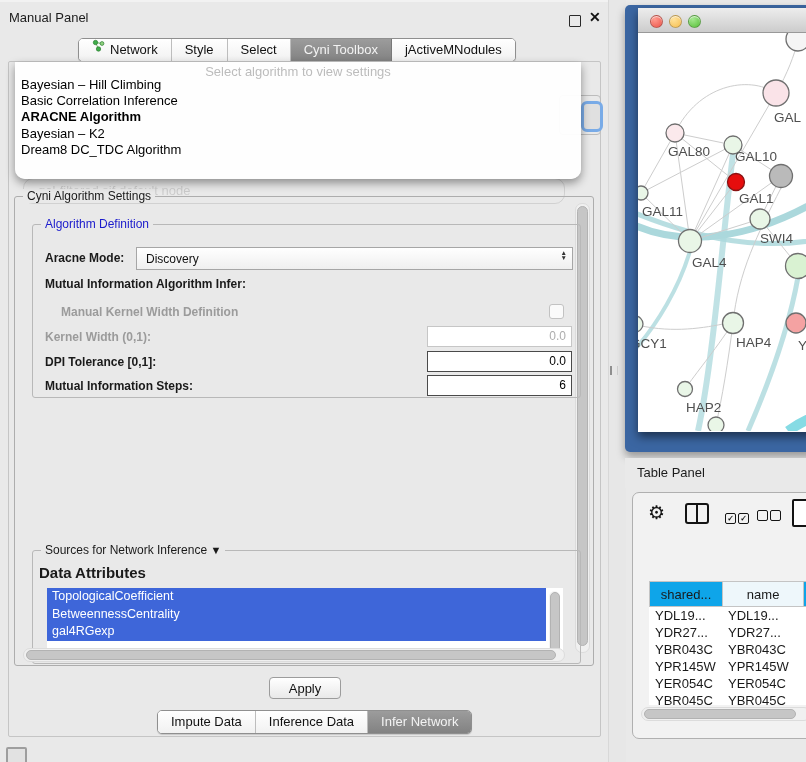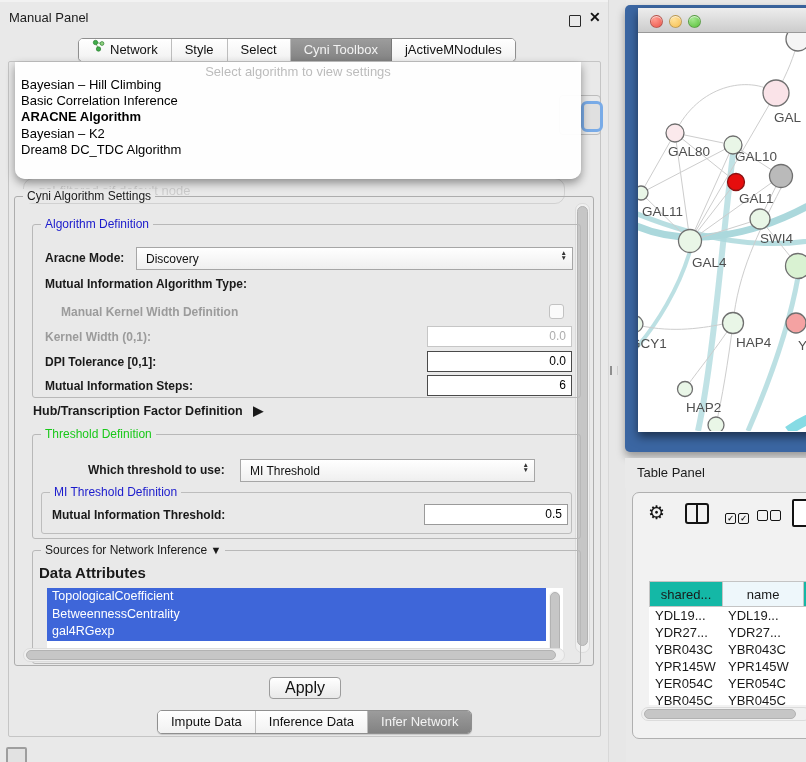--- a/index.html
+++ b/index.html
@@ -56,21 +56,21 @@
 
   
   .sb-track-v{position:absolute;width:13px;background:#f0f0f0;border:1px solid #dcdcdc;border-radius:7px}
   .sb-track-h{position:absolute;height:12px;background:#f0f0f0;border:1px solid #dcdcdc;border-radius:7px}
   .sb-thumb{position:absolute;background:#c6c6c6;border:1px solid #b2b2b2;border-radius:6px}
 
   
   #attr-list{position:absolute;left:14px;top:37px;width:516px;height:71px;background:#fff;overflow:hidden}
   .attr-item{height:17.6px;line-height:17.6px;background:#3e66d9;color:#fff;font-size:12.5px;padding-left:5px;width:494px}
 
-  #apply-btn{position:absolute;left:260px;top:615px;width:72px;height:22px;background:linear-gradient(#ffffff,#e9e9e9);border:1px solid #9c9c9c;border-radius:4px;font-size:16px;font-family:"Liberation Sans",sans-serif;color:#111}
+  #apply-btn{position:absolute;left:260px;top:615px;width:72px;height:22px;background:linear-gradient(#ffffff,#e9e9e9);border:1px solid #9c9c9c;border-radius:4px;font-size:13px;font-family:"Liberation Sans",sans-serif;color:#111}
 
   #mini-dock-icon{position:absolute;left:6px;top:745px;width:17px;height:16px;border:2px solid #9e9e9e;border-radius:2px;background:#e2e2e2}
 
   
   #divider{position:absolute;left:608px;top:0;width:17px;height:762px;background:#e7e7e7;border-left:1px solid #d8d8d8}
   #divider-grip{position:absolute;left:1px;top:366px;width:5px;height:9px;border-left:2px solid #8f8f8f;border-right:1px solid #cfcfcf}
 
   
   #network-window{position:absolute;left:625px;top:5px;width:190px;height:447px;background:#3b66a2;border-radius:5px;box-shadow:0 5px 9px rgba(0,0,0,0.35)}
   #mac-window{position:absolute;left:13px;top:3px;width:177px;height:424px;background:#fff;box-shadow:0 5px 9px rgba(0,0,0,0.5)}
@@ -87,21 +87,21 @@
   #icon-gear{left:15px;top:8px;font-size:19px}
   #icon-columns{left:52px;top:10px;width:20px;height:17px;border:2px solid #141414;border-radius:3px}
   #icon-columns::after{content:"";position:absolute;left:9px;top:0;width:2px;height:17px;background:#141414}
   .mini-box{display:inline-block;width:9px;height:9px;border:1.5px solid #141414;border-radius:2px;font-size:8px;line-height:9px;text-align:center;font-weight:bold;margin-right:2px}
   #icon-checked{left:92px;top:14px}
   #icon-unchecked{left:124px;top:14px}
   #icon-doc{left:159px;top:6px;width:18px;height:24px;border:2px solid #141414;border-radius:2px;background:#fff}
 
   #node-table{position:absolute;left:8px;top:44px;width:220px;font-size:13px;border-collapse:collapse;background:#fff}
   #node-table th{height:22px;font-weight:normal;font-size:13px;border:1px solid #c4c4c4;text-align:center}
-  #node-table th.blue{background:#14b8a6}
+  #node-table th.blue{background:#0ea5e9}
   #node-table th.lite{background:#eef7fb}
   #node-table td{height:17px;padding:0 0 0 5px;white-space:nowrap;border-left:1px solid #fff}
   #tbl-rows-clip{position:absolute;left:8px;top:44px;width:170px;height:168px;overflow:hidden}
   #tbl-hscroll{position:absolute;left:8px;top:214px;width:168px}
 </style>
 </head>
 <body>
 
 <div id="control-panel">
 
@@ -163,55 +163,36 @@
 
       <div class="group" style="left:17px;top:27px;width:547px;height:172px;border-color:#b8b8b8">
         <span class="gtitle blue">Algorithm Definition</span>
 
         <span class="lbl" style="left:12px;top:26px">Aracne Mode:</span>
         <div class="combo" style="left:103px;top:22px;width:426px">
           <span>Discovery</span>
           <span class="arrows">▲<br>▼</span>
         </div>
 
-        <span class="lbl" style="left:12px;top:52px">Mutual Information Algorithm Type:</span>
+        <span class="lbl" style="left:12px;top:52px">Mutual Information Algorithm Infer:</span>
 
         <span class="lbl dis" style="left:28px;top:80px">Manual Kernel Width Definition</span>
         <span class="checkbox" style="left:516px;top:79px"></span>
 
         <span class="lbl dis" style="left:12px;top:105px">Kernel Width (0,1):</span>
         <input class="fld dis" style="left: 394px; top: 101px; width: 133px;" readonly="" value="0.0">
 
         <span class="lbl" style="left:12px;top:130px">DPI Tolerance [0,1]:</span>
         <input class="fld" style="left: 394px; top: 126px; width: 133px;" value="0.0">
 
         <span class="lbl" style="left:12px;top:154px">Mutual Information Steps:</span>
         <input class="fld" style="left: 394px; top: 150px; width: 133px;" value="6">
       </div>
 
-      <span class="lbl" style="left:18px;top:206px;font-size:12.5px">
-        <span>Hub/Transcription Factor Definition</span>
-        <span style="font-size:13px;margin-left:7px">▶</span>
-      </span>
-
-      <div class="group" style="left:17px;top:237px;width:547px;height:103px;border-color:#b8b8b8">
-        <span class="gtitle green">Threshold Definition</span>
-
-        <span class="lbl" style="left:55px;top:28px">Which threshold to use:</span>
-        <div class="combo" style="left:207px;top:24px;width:284px">
-          <span>MI Threshold</span>
-          <span class="arrows">▲<br>▼</span>
-        </div>
-
-        <div class="group" style="left:8px;top:57px;width:529px;height:40px;border-color:#bdbdbd">
-          <span class="gtitle blue">MI Threshold Definition</span>
-          <span class="lbl" style="left:10px;top:15px">Mutual Information Threshold:</span>
-          <input class="fld" style="left: 382px; top: 11px; width: 132px; border-color: rgb(154, 154, 154);" value="0.5">
-        </div>
-      </div>
+
 
       <div class="group" style="left:17px;top:353px;width:547px;height:112px;border-color:#b8b8b8">
         <span class="gtitle">
           <span>Sources for Network Inference</span>
           <span style="font-size:11px">▼</span>
         </span>
         <span class="lbl" style="left:6px;top:13px;font-size:15px">Data Attributes</span>
         <div id="attr-list">
           <div class="attr-item">TopologicalCoefficient</div>
           <div class="attr-item">BetweennessCentrality</div>

